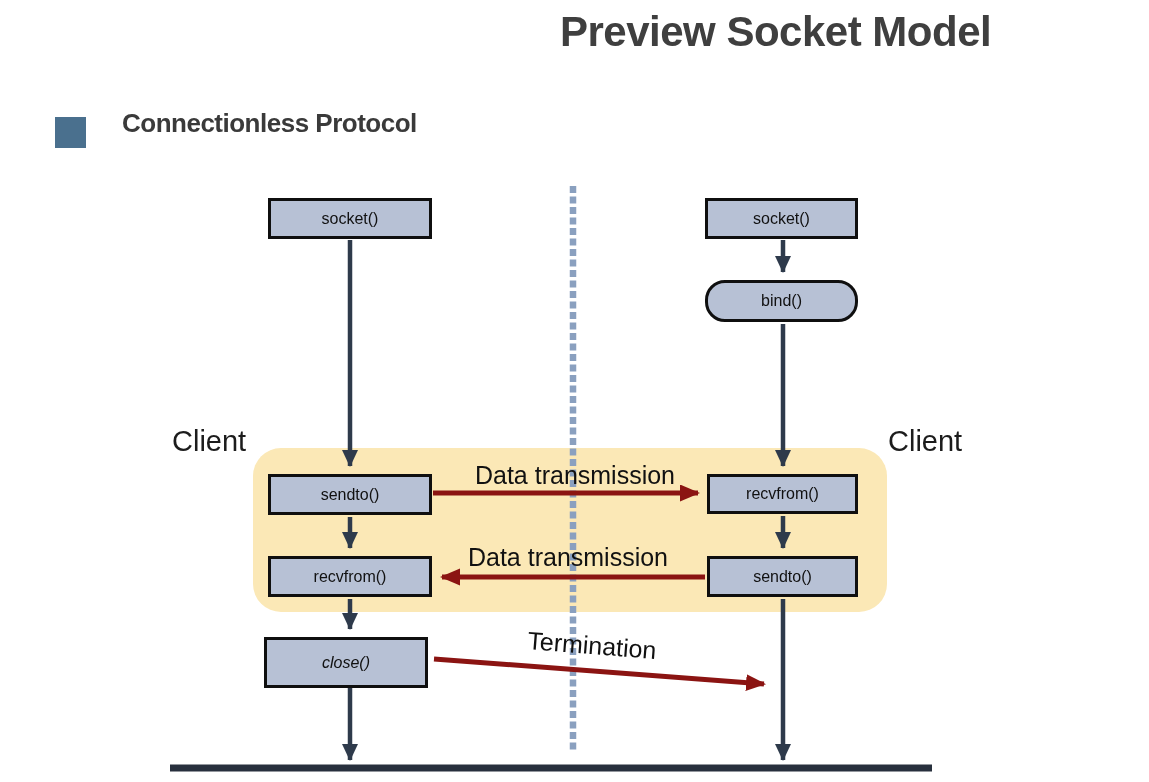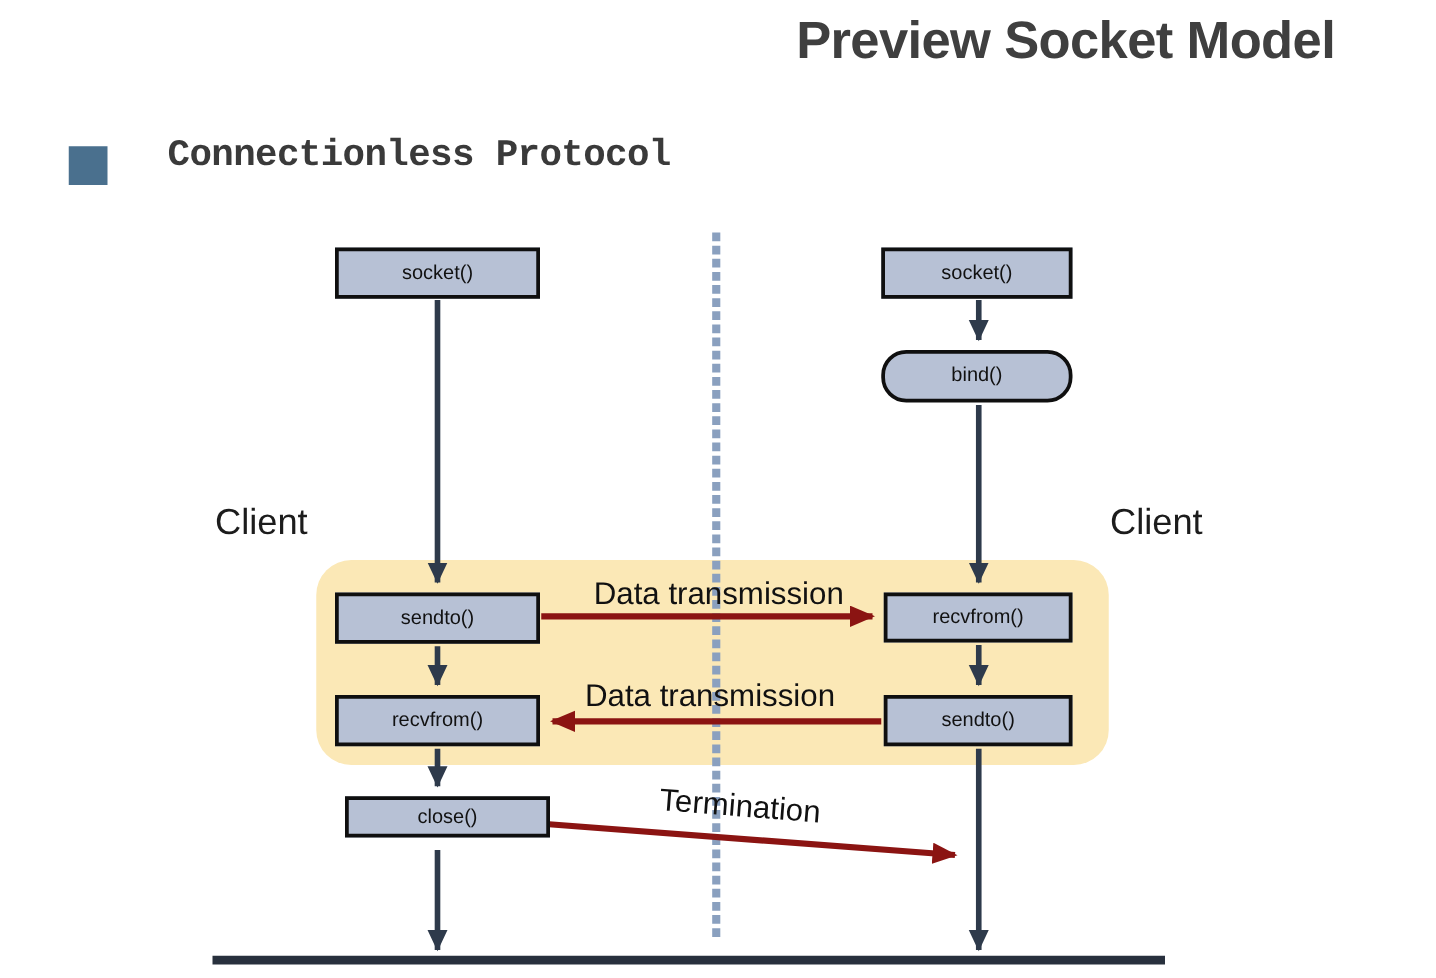--- a/index.html
+++ b/index.html
@@ -18,37 +18,36 @@
   html,body{margin:0;padding:0;background:#ffffff;}
   .slide{
     position:relative;
     width:1149px;height:782px;
     background:#ffffff;
     overflow:hidden;
     font-family:"Liberation Sans","DejaVu Sans",sans-serif;
   }
   .title{
     position:absolute;left:560px;top:8px;width:585px;
-    margin:0;text-align:center;
+    margin:0;
     font-size:42px;font-weight:bold;color:var(--title-text);
     letter-spacing:-0.5px;
   }
   .heading{
     position:absolute;left:55px;top:108px;
     display:flex;align-items:flex-start;
   }
   .bullet{
     width:31px;height:31px;background:var(--bullet);
     margin-top:9px;flex:none;
   }
   .heading-label{
-    margin-left:48px;
-    font-size:30px;font-weight:bold;color:var(--heading-text);
+    margin-left:36px;
+    font-size:26px;font-weight:bold;color:var(--heading-text);
     letter-spacing:-0.5px;
-    font-family:Liberation Mono, monospace;
   }
   .diagram{position:absolute;inset:0;}
   .hl{
     position:absolute;left:253px;top:448px;width:634px;height:164px;
     background:var(--highlight);border-radius:28px;z-index:1;
   }
   .connector-layer{position:absolute;left:0;top:0;z-index:2;}
   .flow-line{stroke:var(--flow-arrow);stroke-width:4.5;fill:none;}
   .flow-head{fill:var(--flow-arrow);}
   .msg-line{stroke:var(--message-arrow);stroke-width:5;fill:none;}
@@ -59,25 +58,25 @@
     position:absolute;z-index:3;box-sizing:border-box;
     background:var(--box-fill);border:3px solid var(--box-border);
     display:flex;align-items:center;justify-content:center;
     font-size:16px;color:var(--label-text);
   }
   .box-client-socket{left:268px;top:198px;width:164px;height:41px;}
   .box-server-socket{left:705px;top:198px;width:153px;height:41px;}
   .box-server-bind{left:705px;top:280px;width:153px;height:42px;border-radius:20px;}
   .box-client-sendto{left:268px;top:474px;width:164px;height:41px;}
   .box-client-recvfrom{left:268px;top:556px;width:164px;height:41px;}
-  .box-client-close{left:276px;top:637px;width:164px;height:33px;}
+  .box-client-close{left:264px;top:637px;width:164px;height:51px;font-style:italic;}
   .box-server-recvfrom{left:707px;top:474px;width:151px;height:40px;}
   .box-server-sendto{left:707px;top:556px;width:151px;height:41px;}
   .role-label{
-    position:absolute;z-index:4;font-size:29px;color:#1c1c1c;
+    position:absolute;z-index:4;font-size:29px;color:#1c1c1c;margin-top:23px;
   }
   .role-client{left:172px;top:402px;}
   .role-server{left:888px;top:402px;}
   .msg-label{
     position:absolute;z-index:4;font-size:25px;color:var(--label-text);
     text-align:center;white-space:nowrap;
   }
   .msg-request{left:455px;top:461px;width:240px;}
   .msg-response{left:448px;top:543px;width:240px;}
   .msg-termination{left:502px;top:631px;width:180px;transform:rotate(4.5deg);}

